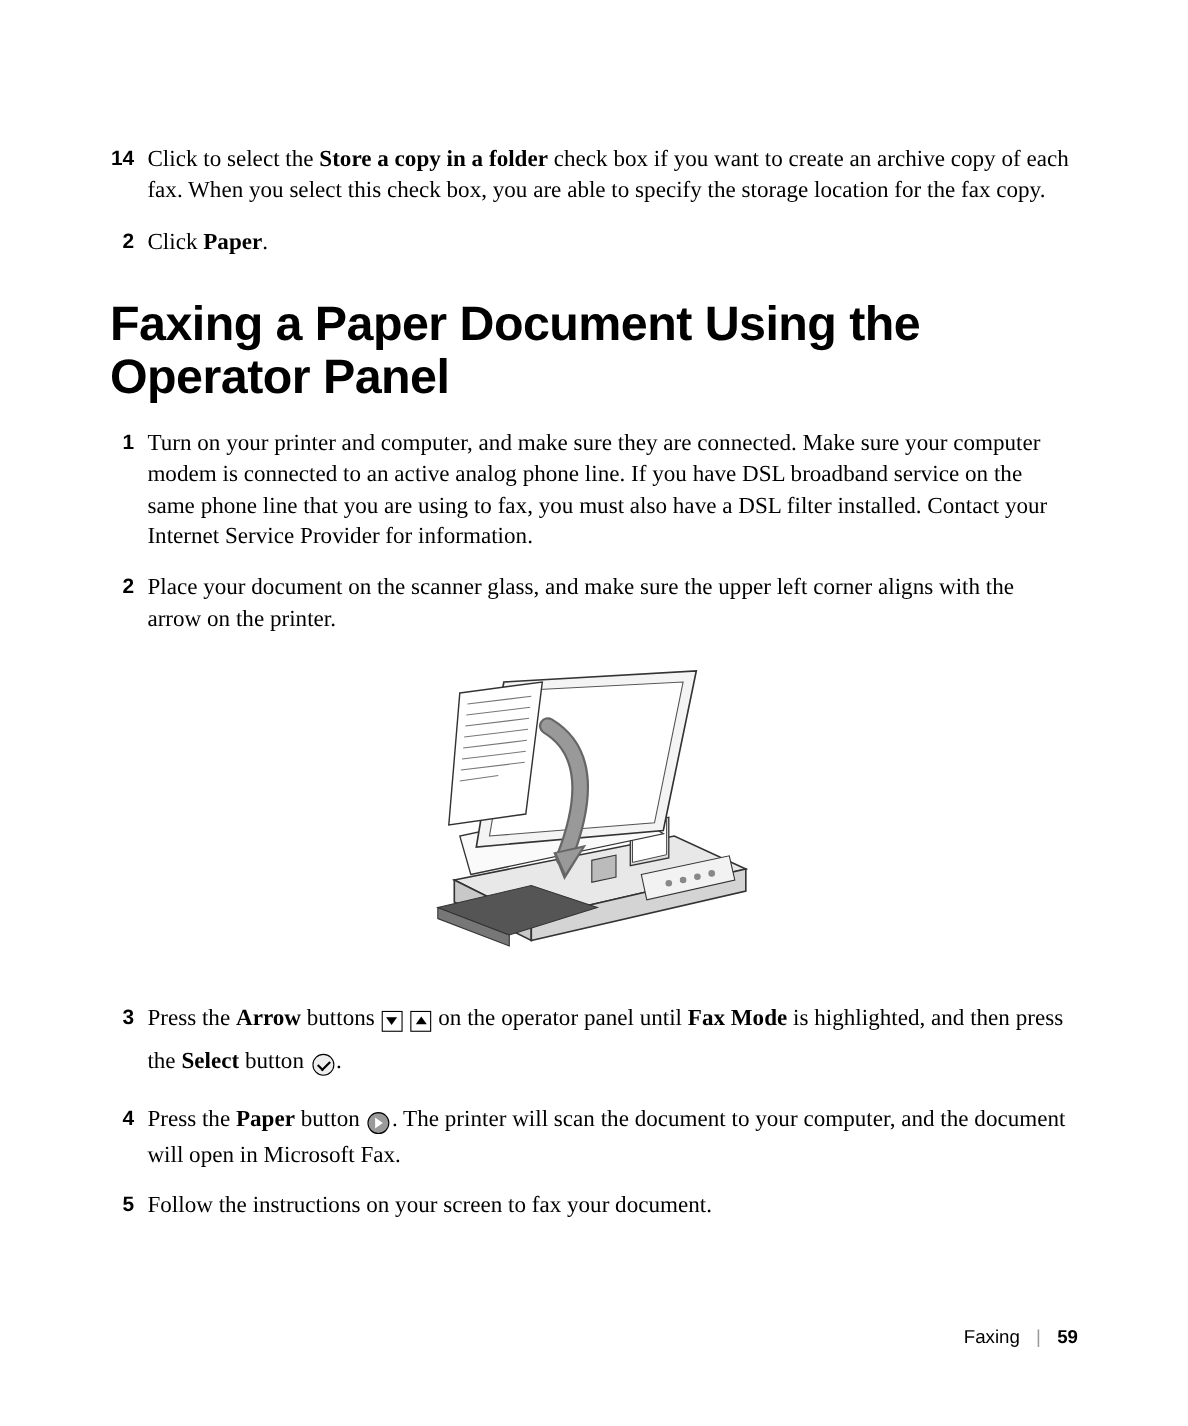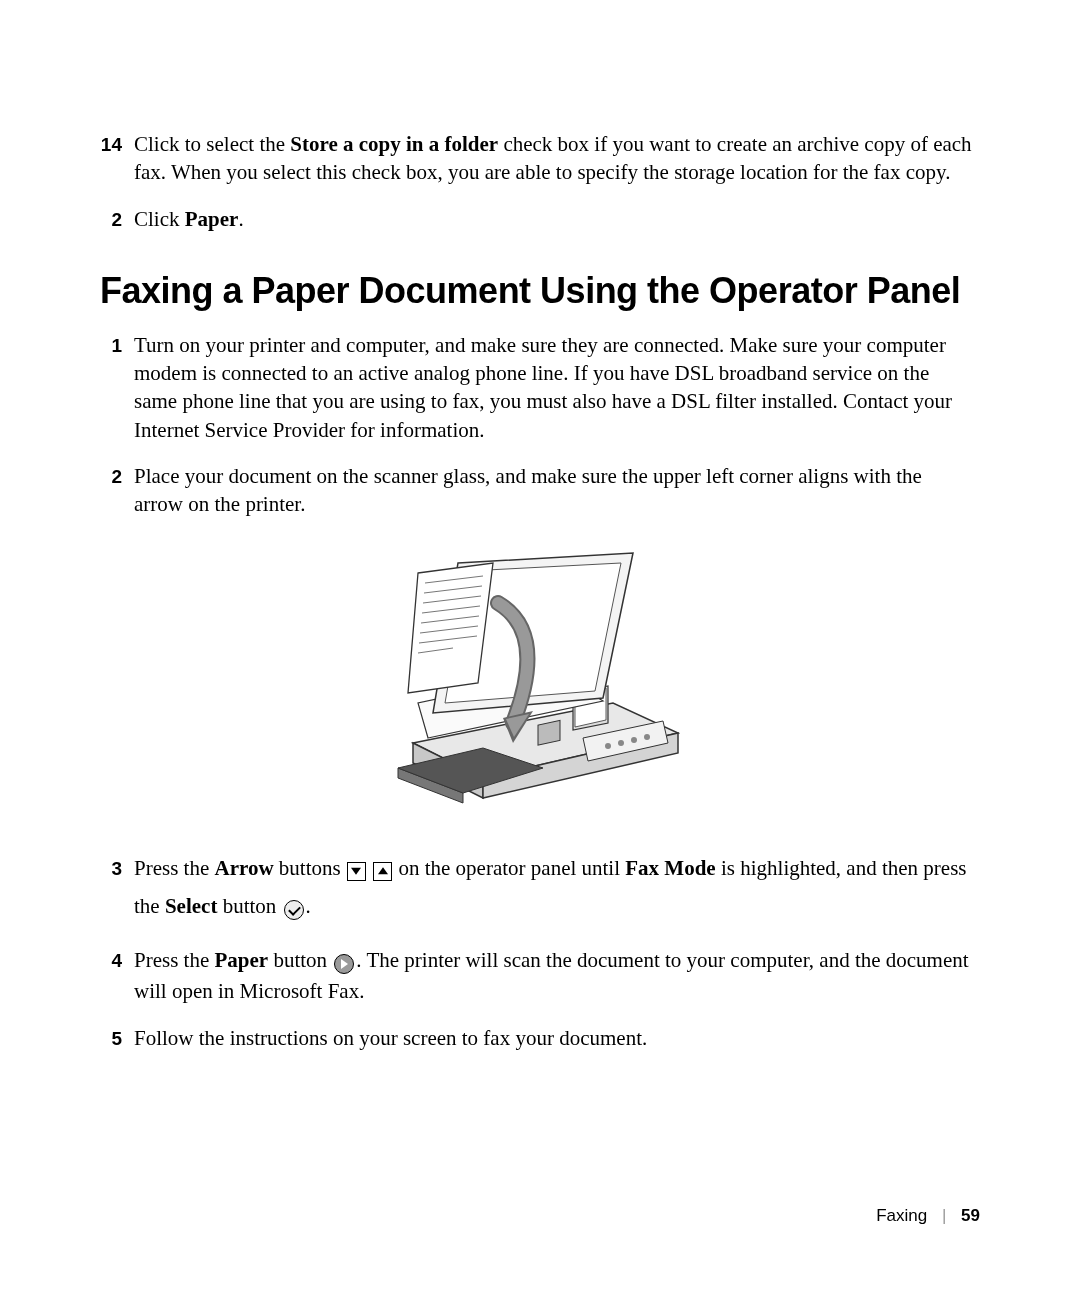--- a/index.html
+++ b/index.html
@@ -46,21 +46,21 @@
   }
   .bold { font-weight: 700; }
   .after-note {
     font-size: 21px;
     line-height: 1.35;
     margin: 12px 0 0 34px;
   }
   h2.section {
     font-family: Arial, Helvetica, sans-serif;
     font-weight: 900;
-    font-size: 36px;
+    font-size: 44px;
     line-height: 1.1;
     margin: 38px 0 20px 0;
     letter-spacing: -0.5px;
   }
   .illustration {
     display: flex;
     justify-content: center;
     margin: 24px 0 28px 0;
   }
   .inline-icon {

